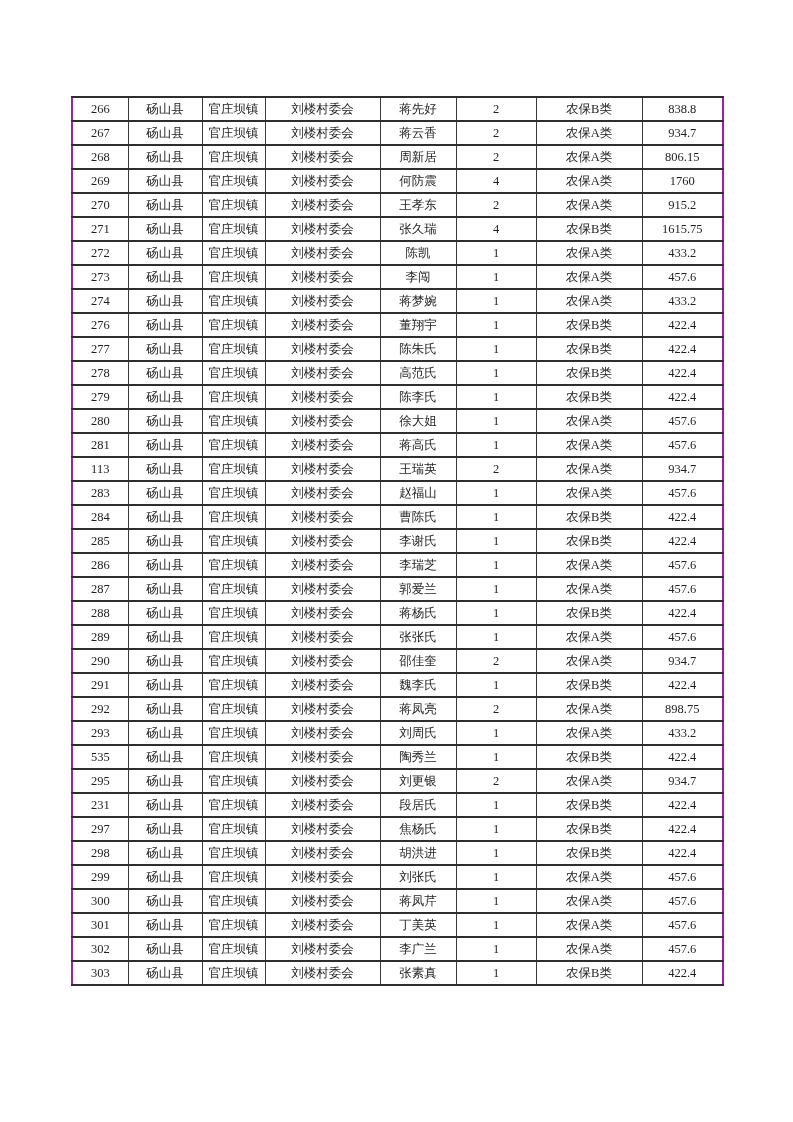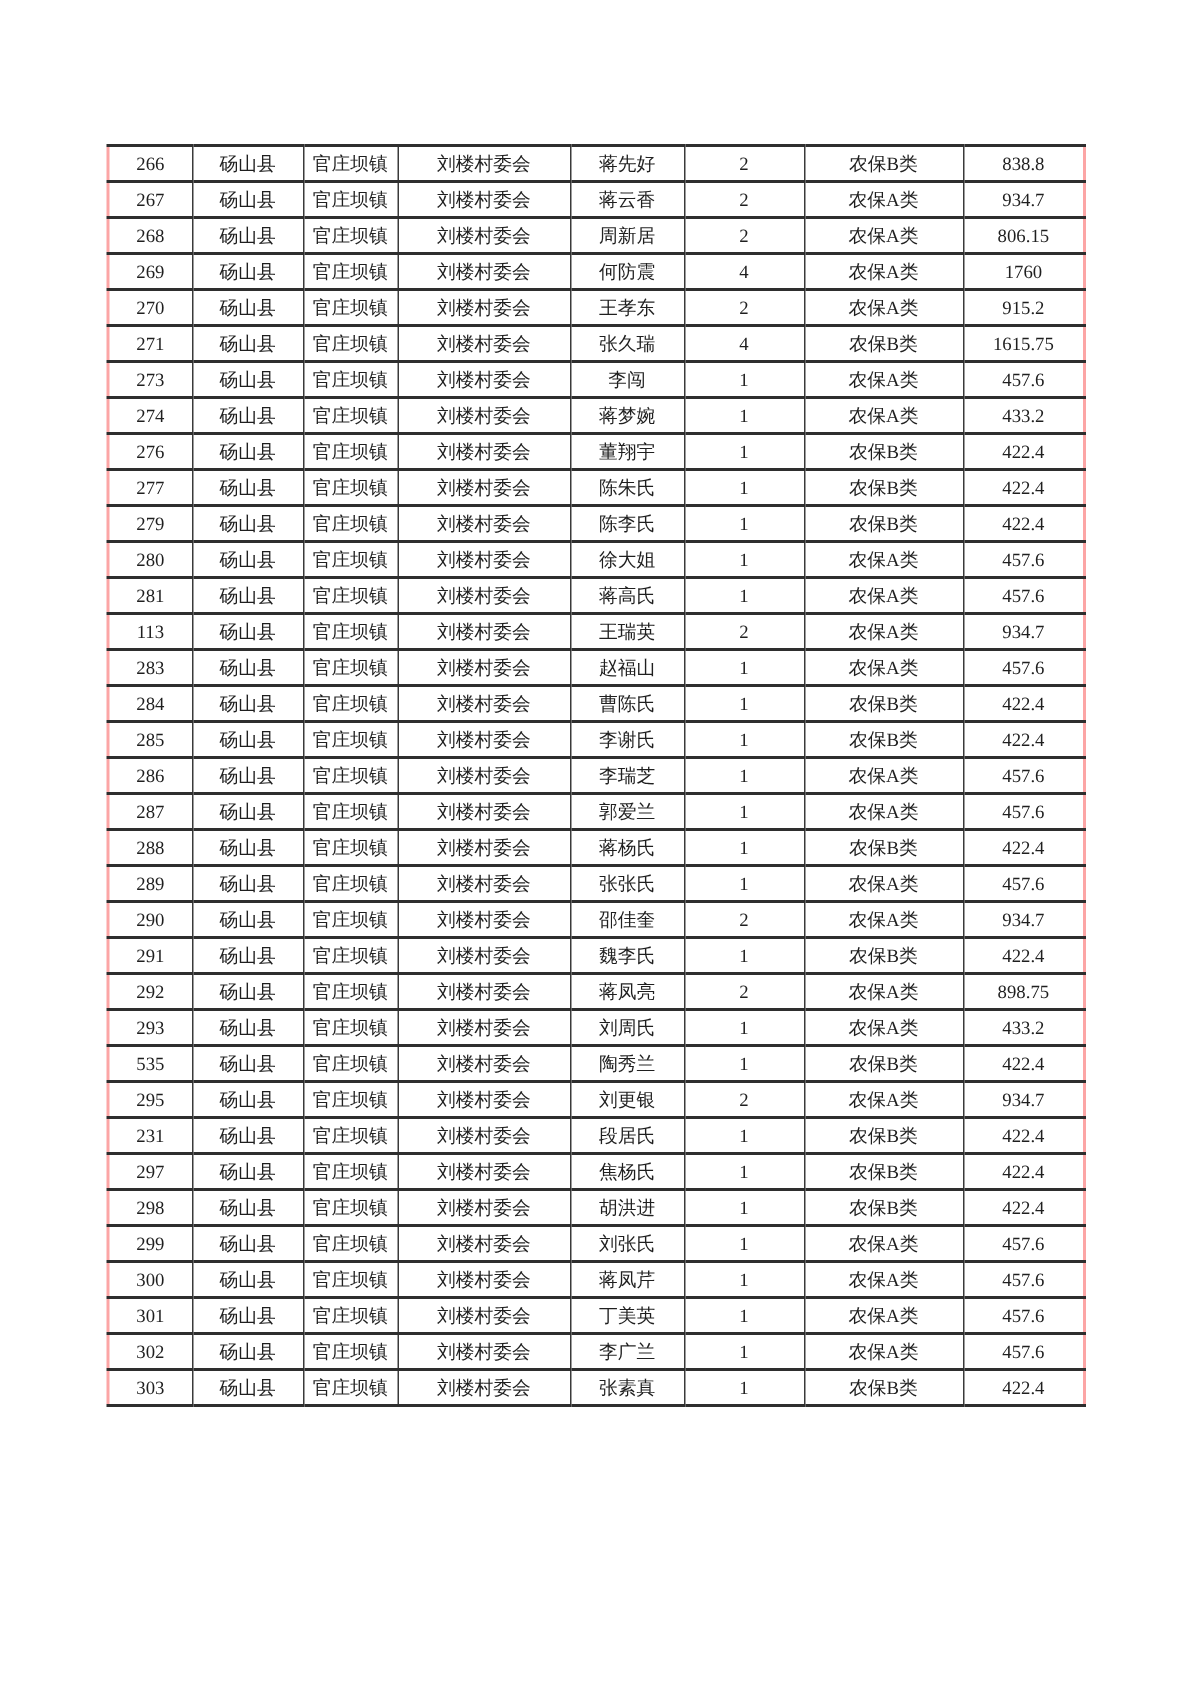--- a/index.html
+++ b/index.html
@@ -16,21 +16,21 @@
     color: #1f1f1f;
     overflow: hidden;
   }
   table.grid {
     position: absolute;
     left: 71px;
     top: 96px;
     width: 651px;
     border-collapse: collapse;
     table-layout: fixed;
-    border: 2px solid #fca5a5;
+    border: 2px solid #a21caf;
   }
   table.grid td {
     border-left: 1px solid #3a3a3a;
     border-right: 1px solid #3a3a3a;
     border-top: 2px solid #2e2e2e;
     border-bottom: 2px solid #2e2e2e;
     height: 22px;
     padding: 0 2px;
     text-align: center;
     vertical-align: middle;
@@ -110,20 +110,30 @@
           <td>271</td>
           <td>砀山县</td>
           <td>官庄坝镇</td>
           <td>刘楼村委会</td>
           <td>张久瑞</td>
           <td>4</td>
           <td>农保B类</td>
           <td>1615.75</td>
         </tr>
         <tr>
+          <td>272</td>
+          <td>砀山县</td>
+          <td>官庄坝镇</td>
+          <td>刘楼村委会</td>
+          <td>陈凯</td>
+          <td>1</td>
+          <td>农保A类</td>
+          <td>433.2</td>
+        </tr>
+        <tr>
           <td>273</td>
           <td>砀山县</td>
           <td>官庄坝镇</td>
           <td>刘楼村委会</td>
           <td>李闯</td>
           <td>1</td>
           <td>农保A类</td>
           <td>457.6</td>
         </tr>
         <tr>
@@ -145,20 +155,30 @@
           <td>1</td>
           <td>农保B类</td>
           <td>422.4</td>
         </tr>
         <tr>
           <td>277</td>
           <td>砀山县</td>
           <td>官庄坝镇</td>
           <td>刘楼村委会</td>
           <td>陈朱氏</td>
+          <td>1</td>
+          <td>农保B类</td>
+          <td>422.4</td>
+        </tr>
+        <tr>
+          <td>278</td>
+          <td>砀山县</td>
+          <td>官庄坝镇</td>
+          <td>刘楼村委会</td>
+          <td>高范氏</td>
           <td>1</td>
           <td>农保B类</td>
           <td>422.4</td>
         </tr>
         <tr>
           <td>279</td>
           <td>砀山县</td>
           <td>官庄坝镇</td>
           <td>刘楼村委会</td>
           <td>陈李氏</td>

